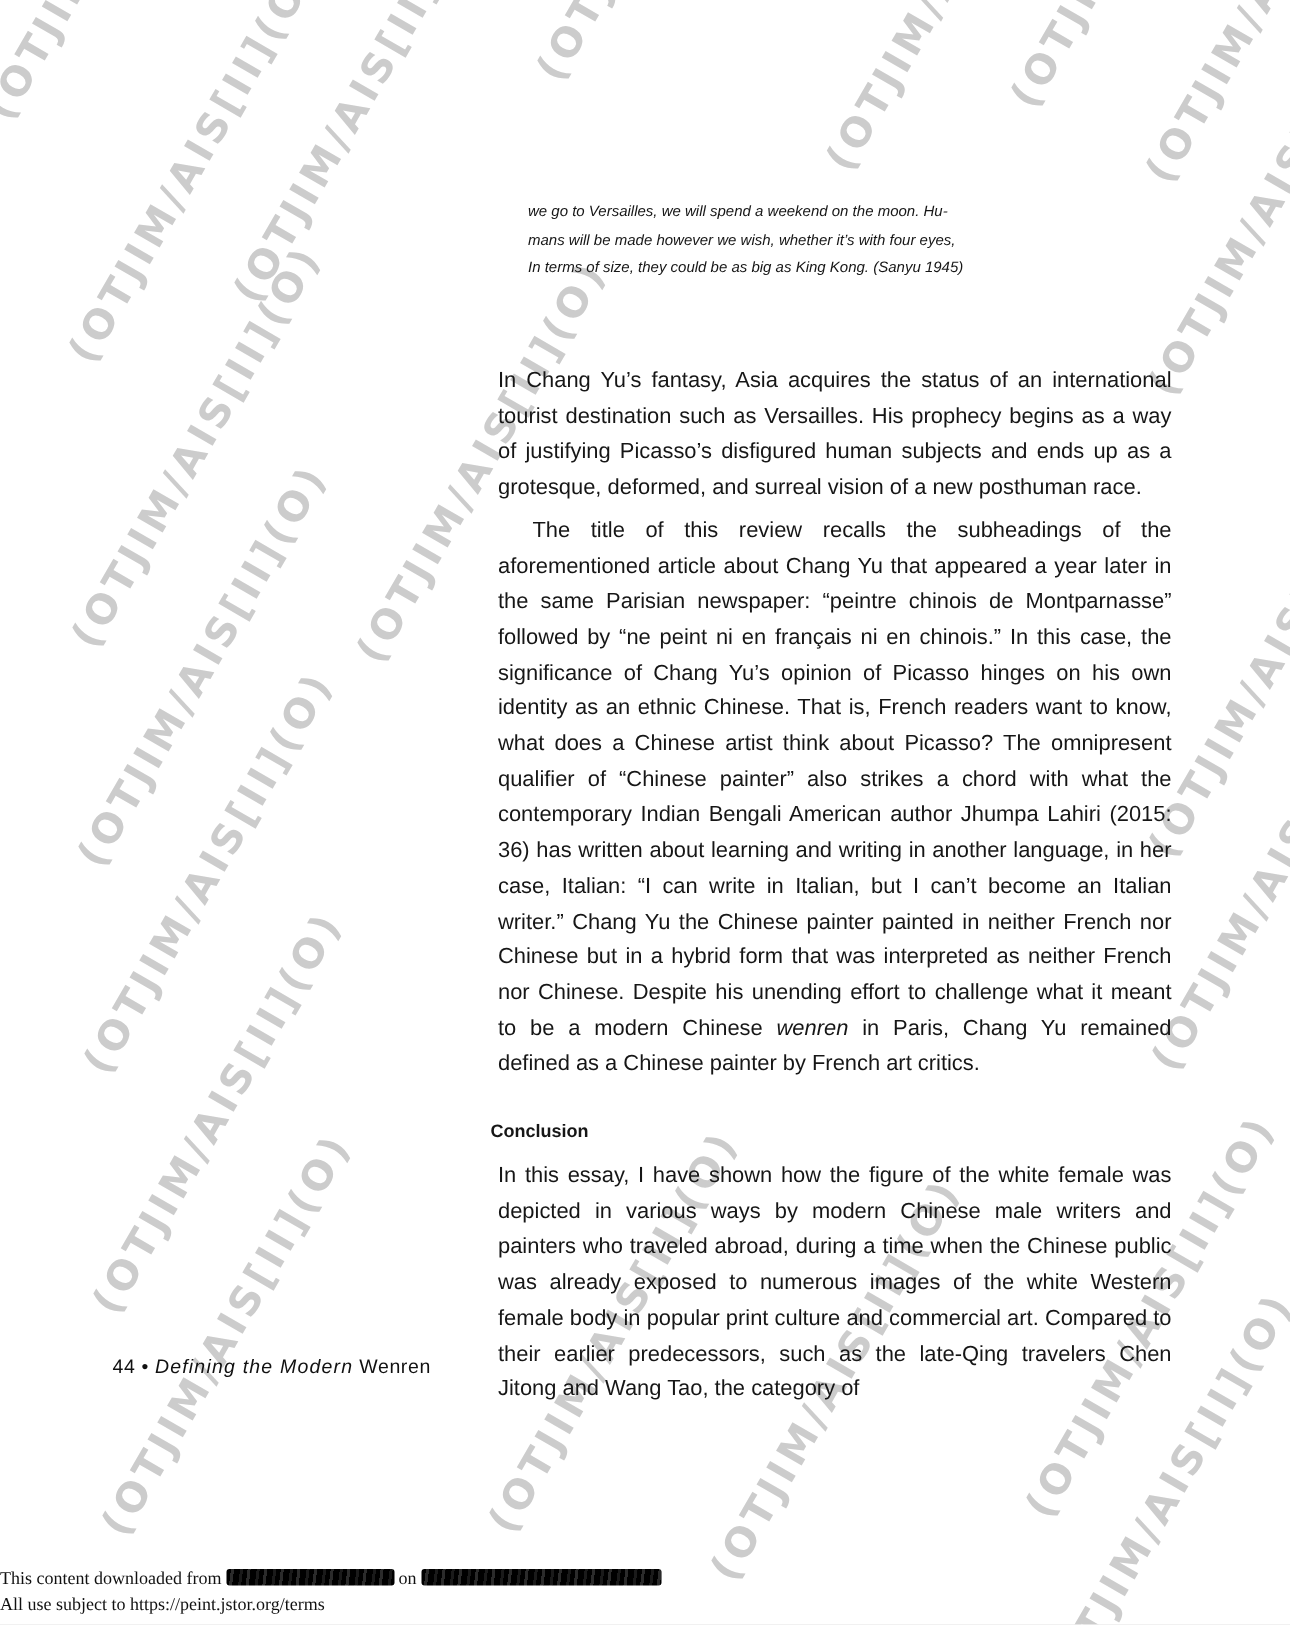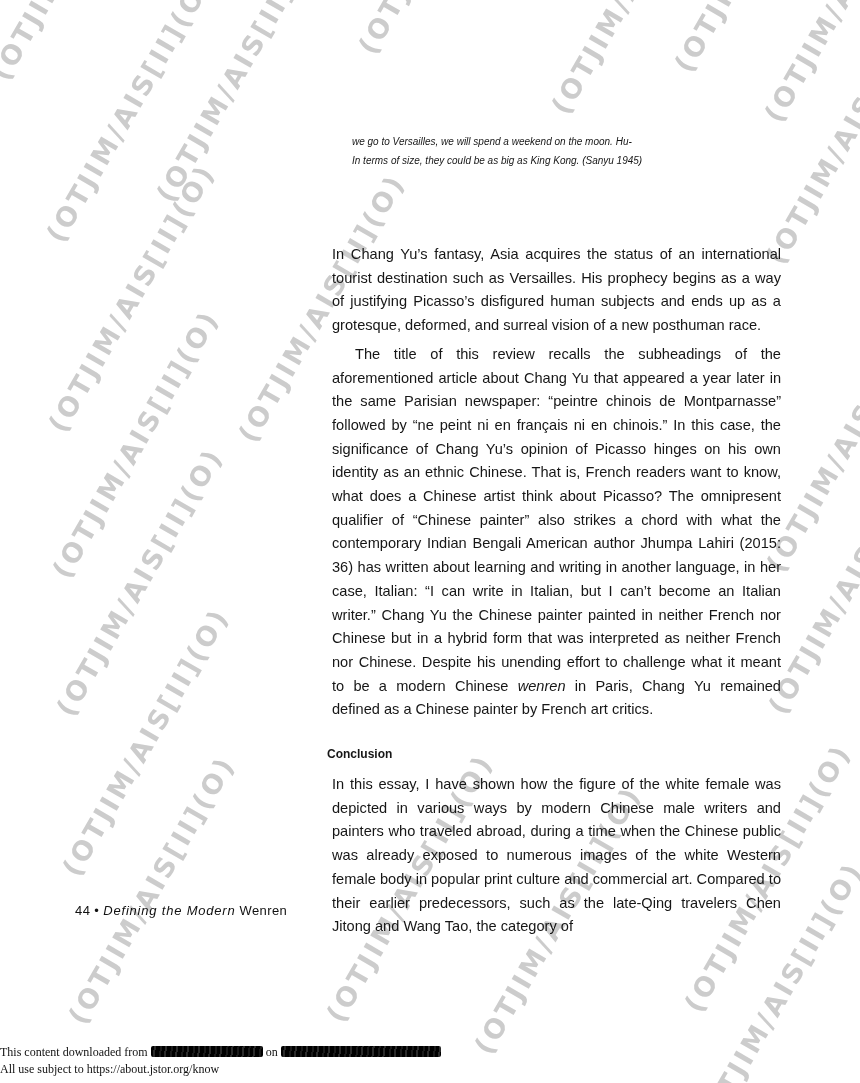--- a/index.html
+++ b/index.html
@@ -87,20 +87,21 @@
     <span class="wm" style="left:320px;top:1012px">(OTJIM/AIS[II](O)</span>
     <span class="wm" style="left:468px;top:1044px">(OTJIM/AIS[II](O)</span>
     <span class="wm" style="left:678px;top:1002px">(OTJIM/AIS[II](O)</span>
     <span class="wm" style="left:690px;top:1120px">(OTJIM/AIS[II](O)</span>
   </div>
 
   <div class="content">
 
     <div class="quote">
       <div>we go to Versailles, we will spend a weekend on the moon. Hu-</div>
+      <div>mans will be made however we wish, whether it’s with four eyes,</div>
       <div>In terms of size, they could be as big as King Kong. (Sanyu 1945)</div>
     </div>
 
     <div class="maincol">
       <p>In Chang Yu’s fantasy, Asia acquires the status of an international tourist destination such as Versailles. His prophecy begins as a way of justifying Picasso’s disfigured human subjects and ends up as a grotesque, deformed, and surreal vision of a new posthuman race.</p>
       <p class="p-indent"><span>The title of this review recalls the subheadings of the aforementioned article about Chang Yu that appeared a year later in the same Parisian newspaper: “peintre chinois de Montparnasse” followed by “ne peint ni en français ni en chinois.” In this case, the significance of Chang Yu’s opinion of Picasso hinges on his own identity as an ethnic Chinese. That is, French readers want to know, what does a Chinese artist think about Picasso? The omnipresent qualifier of “Chinese painter” also strikes a chord with what the contemporary Indian Bengali American author Jhumpa Lahiri (2015: 36) has written about learning and writing in another language, in her case, Italian: “I can write in Italian, but I can’t become an Italian writer.” Chang Yu the Chinese painter painted in neither French nor Chinese but in a hybrid form that was interpreted as neither French nor Chinese. Despite his unending effort to challenge what it meant to be a modern Chinese </span><span class="ital">wenren</span><span> in Paris, Chang Yu remained defined as a Chinese painter by French art critics.</span></p>
       <h2>Conclusion</h2>
       <p>In this essay, I have shown how the figure of the white female was depicted in various ways by modern Chinese male writers and painters who traveled abroad, during a time when the Chinese public was already exposed to numerous images of the white Western female body in popular print culture and commercial art. Compared to their earlier predecessors, such as the late-Qing travelers Chen Jitong and Wang Tao, the category of</p>
     </div>
 
@@ -113,18 +114,18 @@
 
     <div class="stamp">
       <div>
         <span>This content downloaded from</span>
         <span class="scribble ip"></span>
         <span>on</span>
         <span class="scribble date"></span>
       </div>
       <div>
         <span>All use subject to</span>
-        <span class="url">https://about.jstor.org/know</span>
+        <span class="url">https://peint.jstor.org/terms</span>
       </div>
     </div>
 
   </div>
 </div>
 
 </body></html>

